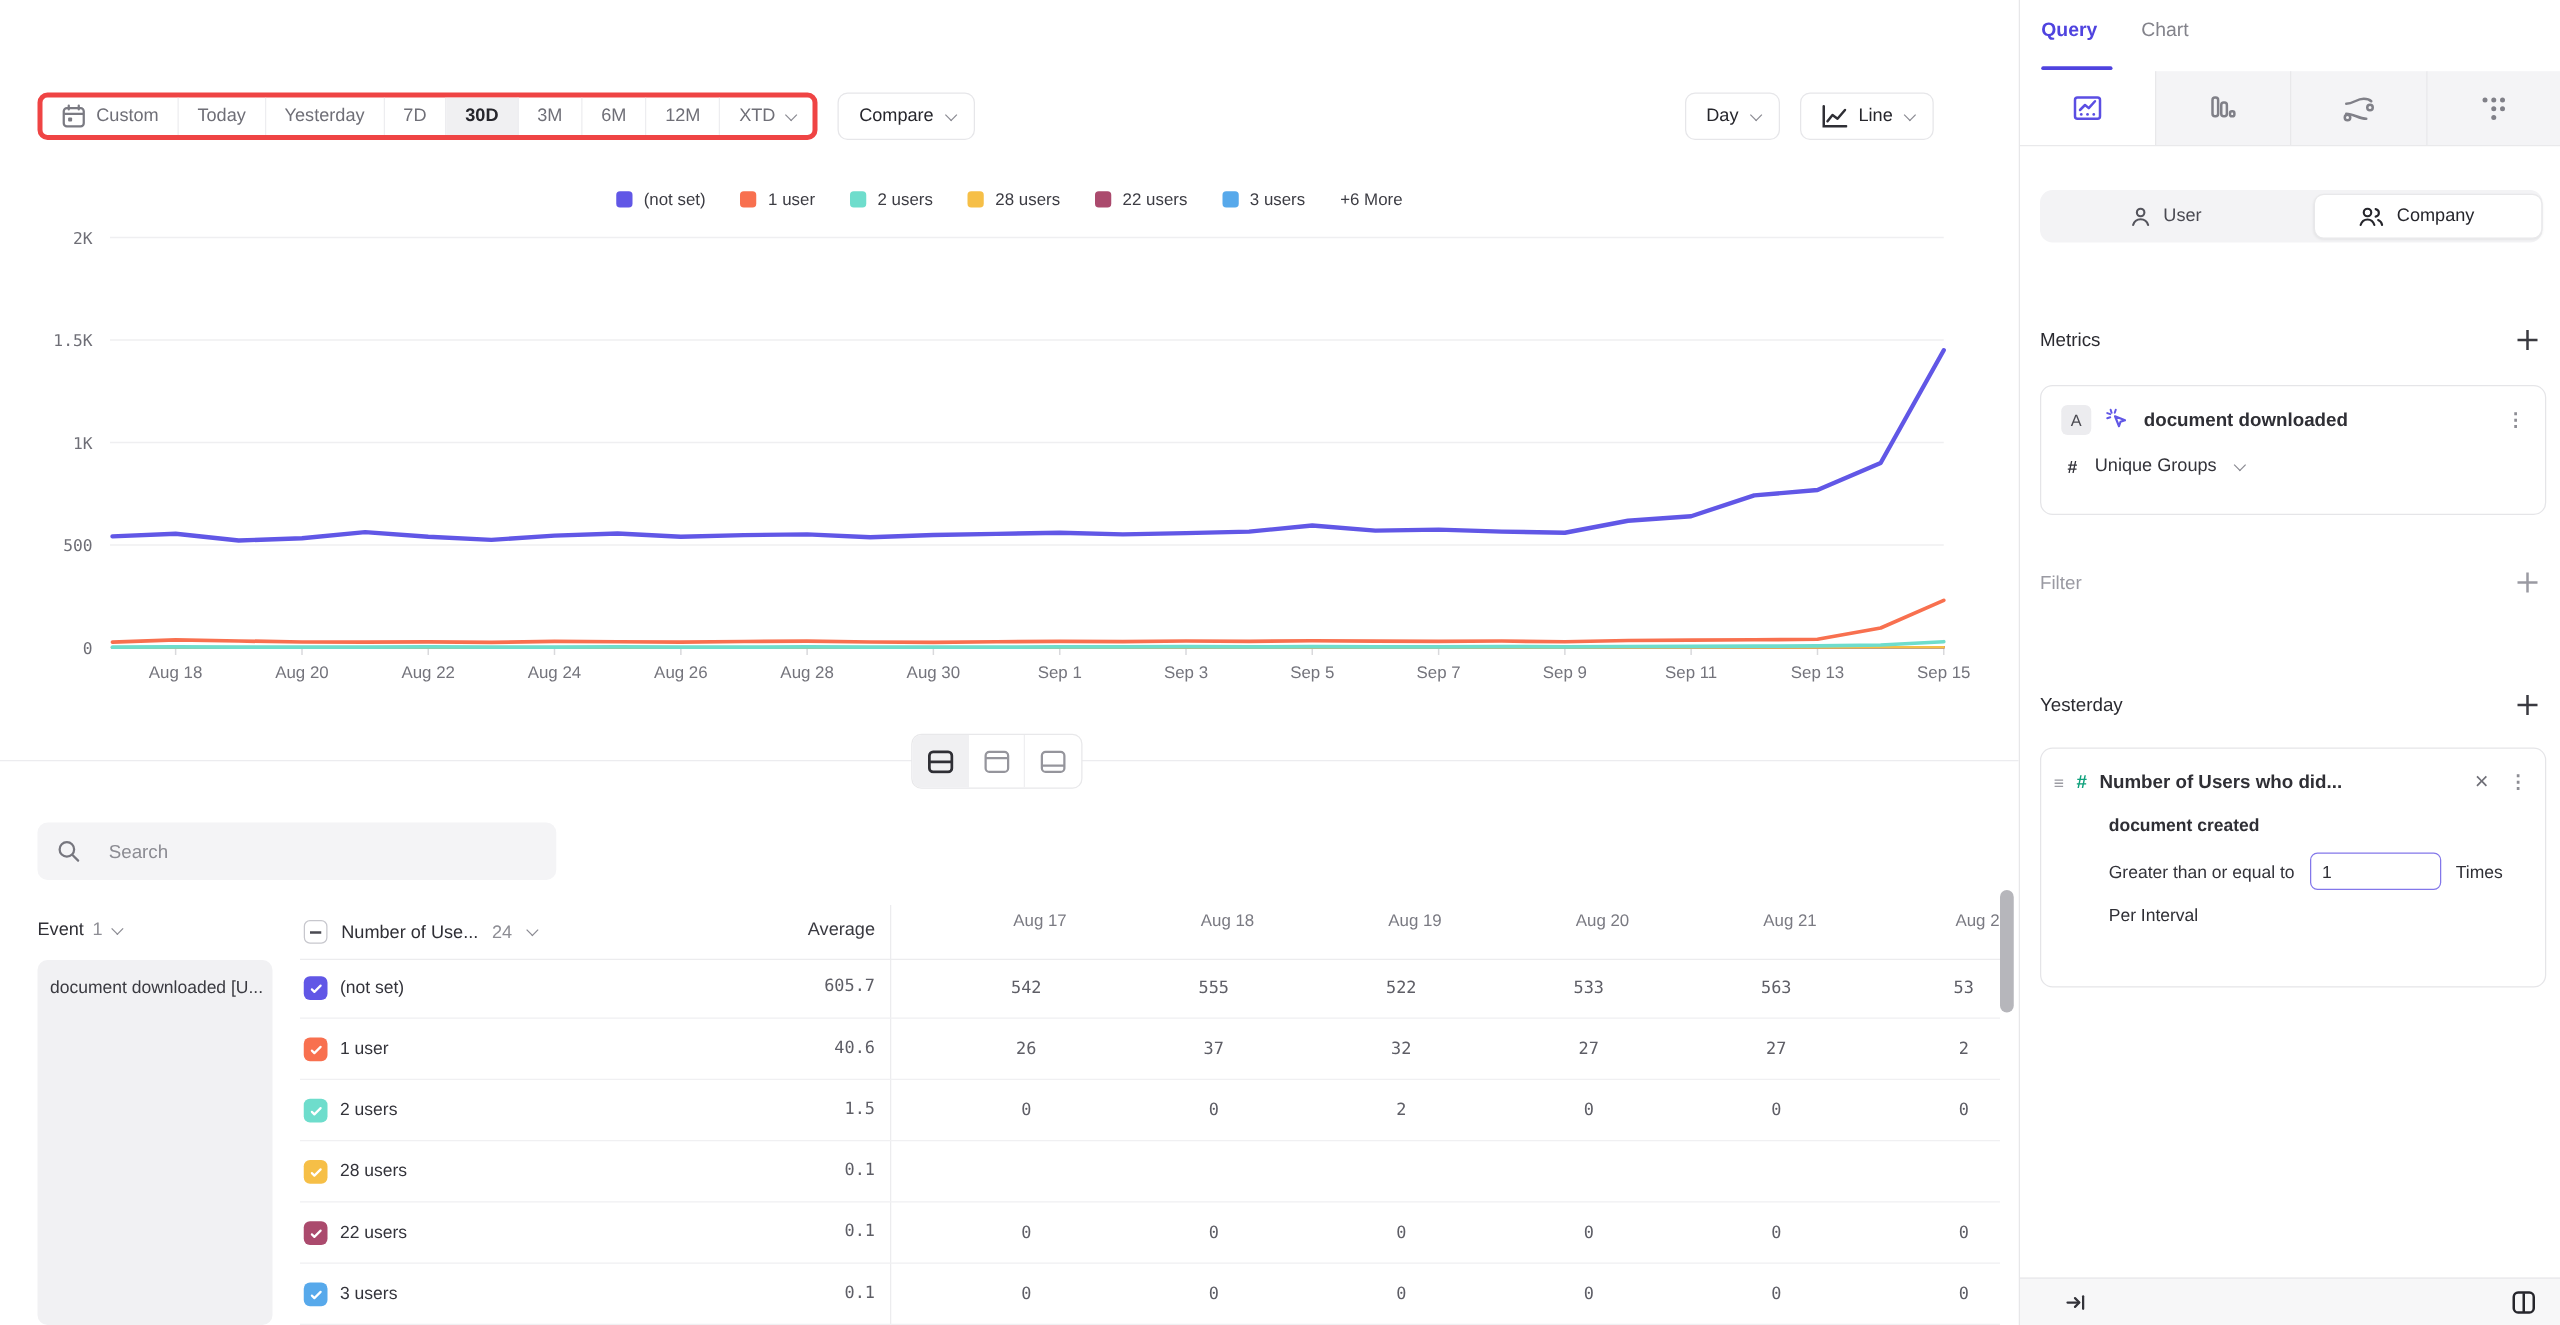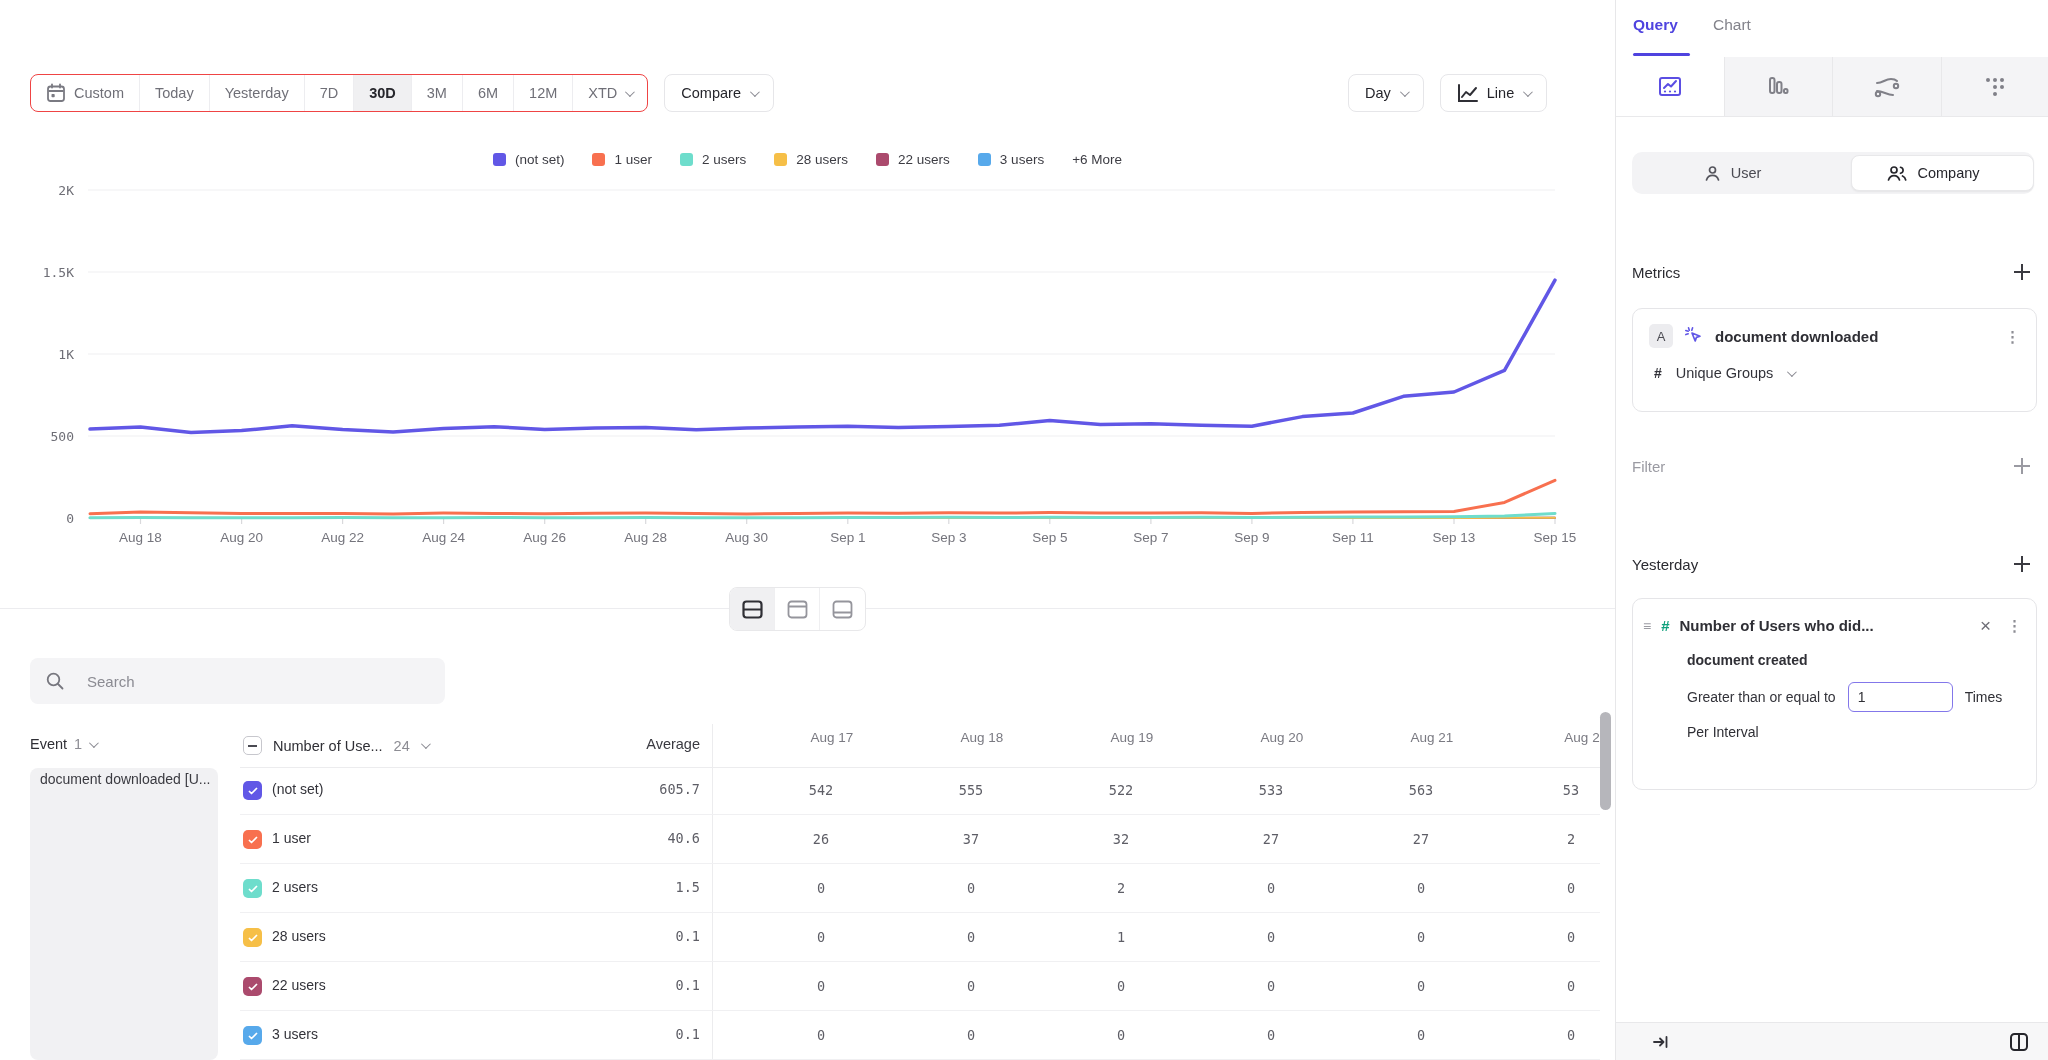--- a/index.html
+++ b/index.html
@@ -4,21 +4,21 @@
 <style>
   * { margin:0; padding:0; box-sizing:border-box; }
   html,body { width:2048px; height:1060px; overflow:hidden; background:#fff;
     font-family:"Liberation Sans", sans-serif; color:#2f2f35; }
   .app { position:relative; width:2048px; height:1060px; }
   .main { position:absolute; left:0; top:0; width:1615px; height:1060px; background:#fff; }
   .panel { position:absolute; left:1615px; top:0; width:433px; height:1060px; background:#fff; border-left:1px solid #e7e7e9; }
 
   
   .toolbar { position:absolute; left:30px; top:74px; height:38px; display:flex; gap:16px; align-items:stretch; }
-  .range-group { display:flex; border:1px solid #ef4444; border-radius:8px; background:#fff; overflow:hidden; }
+  .range-group { display:flex; border:4px solid #ef4444; border-radius:8px; background:#fff; overflow:hidden; }
   .range-item { display:flex; align-items:center; gap:8px; padding:0 15px; font-size:14.5px; color:#6f6f77; border-right:1px solid #ededf0; cursor:default; white-space:nowrap; }
   .range-item:last-child { border-right:none; }
   .range-item.selected { background:#f0f0f2; color:#26262c; font-weight:700; }
   .btn { display:flex; align-items:center; gap:9px; padding:0 16px; border:1px solid #e6e6e9; border-radius:8px; background:#fff; font-size:14.5px; font-weight:500; color:#26262c; white-space:nowrap; }
   .right-controls { position:absolute; top:74px; left:1348px; height:38px; display:flex; gap:16px; }
   .chev { width:7px; height:7px; border-right:1.6px solid #8a8a92; border-bottom:1.6px solid #8a8a92; transform:rotate(45deg) translateY(-2px); display:inline-block; flex:none; }
   .icon { flex:none; display:inline-flex; }
 
   
   .legend { position:absolute; left:0; top:152px; width:1615px; display:flex; justify-content:center; gap:28px; align-items:center; }
@@ -47,21 +47,21 @@
   #event-header .cnt { color:#8d8d94; font-weight:400; }
   #series-header { left:243px; display:flex; align-items:center; gap:11px; color:#2f2f35; font-weight:500; }
   #series-header .cnt { color:#8d8d94; font-weight:400; }
   .minus-box { width:19px; height:19px; border:1.5px solid #c7c7cd; border-radius:5px; background:#fff; display:flex; align-items:center; justify-content:center; }
   .minus-box i { display:block; width:9px; height:2px; background:#4a4a52; }
   #avg-header { left:560px; width:140px; text-align:right; color:#3a3a41; font-weight:500; }
   .header-border { position:absolute; left:240px; top:767px; width:1360px; height:1px; background:#ececee; }
   .v-divider { position:absolute; left:712px; top:724px; width:1px; height:336px; background:#ececee; }
   #date-cols { position:absolute; left:712px; top:728px; width:996px; height:24px; overflow:hidden; white-space:nowrap; padding-left:45px; }
   #date-cols span { display:inline-block; width:150px; text-align:center; font-size:13.5px; color:#7a7a82; }
-  .event-cell { position:absolute; left:30px; top:768px; width:188px; height:292px; background:#f1f1f3; border-radius:8px; padding:3px 10px; font-size:14px; color:#3a3a40; white-space:nowrap; overflow:hidden; }
+  .event-cell { position:absolute; left:30px; top:768px; width:188px; height:292px; background:#f1f1f3; border-radius:8px; padding:13px 10px; font-size:14px; color:#3a3a40; white-space:nowrap; overflow:hidden; }
   .trow { position:absolute; left:240px; width:1360px; height:49px; border-bottom:1px solid #f0f0f2; }
   .cbx { position:absolute; left:3px; top:15px; width:19px; height:19px; border-radius:5px; display:flex; align-items:center; justify-content:center; }
   .rlabel { position:absolute; left:32px; top:15px; font-size:14px; color:#33333a; }
   .ravg { position:absolute; left:320px; top:15px; width:140px; text-align:right; font-family:"DejaVu Sans Mono", monospace; font-size:13.5px; color:#5e5e66; }
   .rdates { position:absolute; left:472px; top:15px; width:888px; overflow:hidden; white-space:nowrap; padding-left:34px; }
   .rdates span { display:inline-block; width:150px; text-align:center; font-family:"DejaVu Sans Mono", monospace; font-size:13.5px; color:#5e5e66; }
   .scroll-thumb { position:absolute; left:1600px; top:712px; width:11px; height:98px; border-radius:6px; background:#b6b6bb; }
 
   
   .tab { position:absolute; top:16px; font-size:15.5px; font-weight:500; color:#83838b; }
@@ -325,21 +325,20 @@
           <div class="rdates"><span>0</span><span>0</span><span>2</span><span>0</span><span>0</span><span>0</span></div>
         </div>
         <div class="trow" style="top: 913px;">
           <span class="cbx" style="background:#f6bf47">
             <svg viewBox="0 0 24 24" width="12" height="12">
               <path d="M5 13l4 4 10-10" stroke="#fff" stroke-width="3.5" fill="none" stroke-linecap="round" stroke-linejoin="round"></path>
             </svg>
           </span>
           <span class="rlabel">28 users</span>
           <span class="ravg">0.1</span>
-          <div class="rdates"><span>0</span><span>0</span><span>1</span><span>0</span><span>0</span><span>0</span></div>
         </div>
         <div class="trow" style="top: 962px;">
           <span class="cbx" style="background:#ab4a6d">
             <svg viewBox="0 0 24 24" width="12" height="12">
               <path d="M5 13l4 4 10-10" stroke="#fff" stroke-width="3.5" fill="none" stroke-linecap="round" stroke-linejoin="round"></path>
             </svg>
           </span>
           <span class="rlabel">22 users</span>
           <span class="ravg">0.1</span>
           <div class="rdates"><span>0</span><span>0</span><span>0</span><span>0</span><span>0</span><span>0</span></div>

